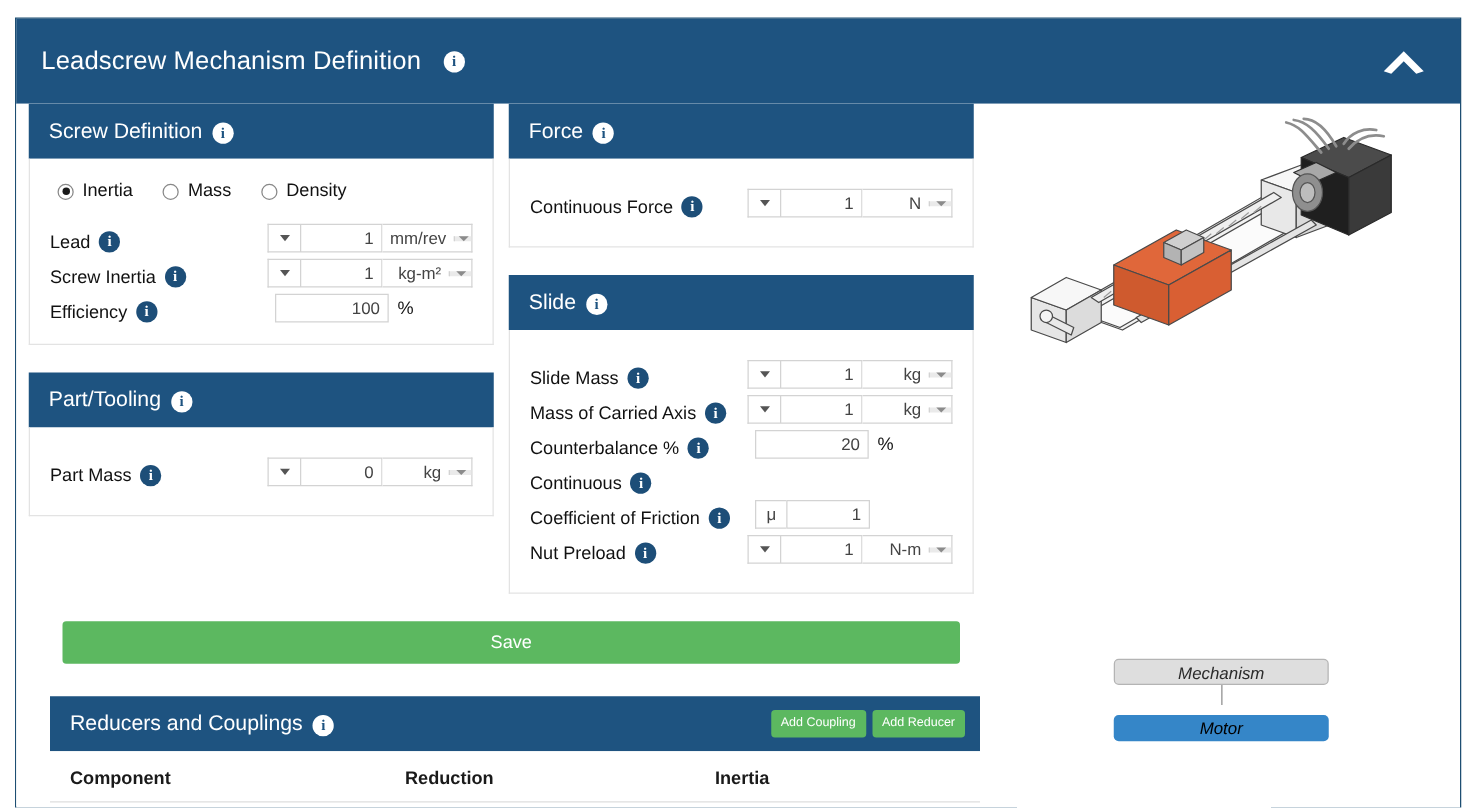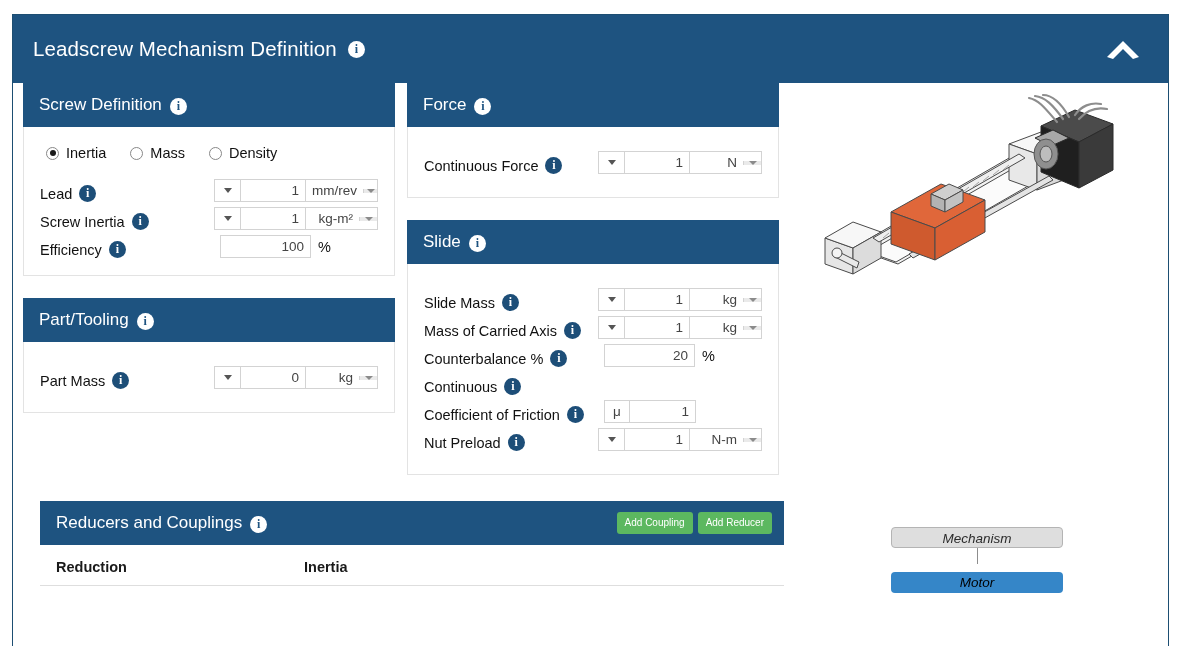--- a/index.html
+++ b/index.html
@@ -15,21 +15,21 @@
     border:1px solid #1d4e72;
     box-sizing:border-box;
     background:#ffffff;
   }
   
   .titlebar{
     height:68px;background:#1e5380;
     display:flex;align-items:center;justify-content:space-between;
     padding:0 22px 0 20px;box-sizing:border-box;
   }
-  .titlebar .tb-left{display:flex;align-items:center;gap:11px;}
+  .titlebar .tb-left{display:flex;align-items:center;gap:18px;}
   .title-text{color:#ffffff;font-size:20.5px;letter-spacing:.1px;}
   .chevron-up{
     width:46px;height:34px;display:flex;align-items:center;justify-content:center;cursor:pointer;
   }
   .chevron-up svg{display:block;}
   
   .info-ico{
     display:inline-block;width:17px;height:17px;border-radius:50%;
     background:#ffffff;color:#1e5380;font-size:12px;font-weight:bold;
     font-family:"Liberation Serif",serif;
@@ -425,34 +425,36 @@
                   </div>
                 </div>
               </div>
 
             </div>
           </div>
 
         </div>
       </div>
 
+      <div class="btn-green save-btn">Save</div>
 
       <div style="margin-top:26px;width:744px;margin-left:17px;">
         <div class="panel-head">
           <span class="ph-title">
             <span>Reducers and Couplings</span>
             <span class="info-ico">i</span>
           </span>
           <span class="head-btns">
             <span class="btn-green head-btn">Add Coupling</span>
             <span class="btn-green head-btn">Add Reducer</span>
           </span>
         </div>
         <div class="panel" style="border:none;">
           <div class="tbl-head">
+            <span class="th th-component">Component</span>
             <span class="th th-reduction">Reduction</span>
             <span class="th th-inertia">Inertia</span>
           </div>
         </div>
       </div>
 
     </div>
 
     <div class="right-col">
 

